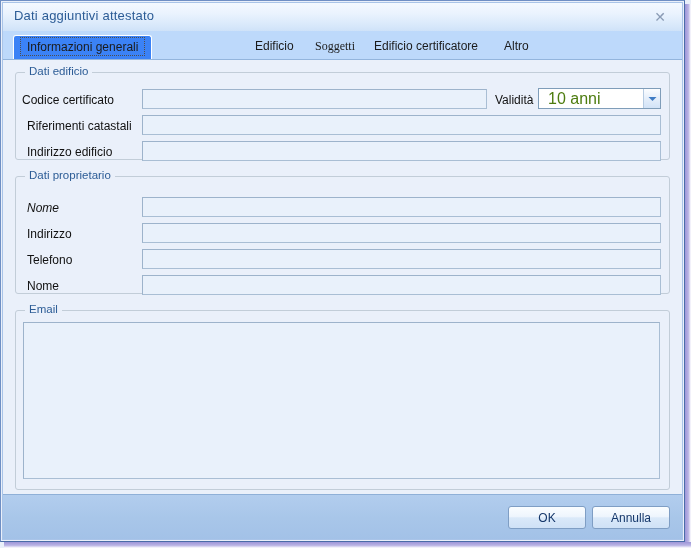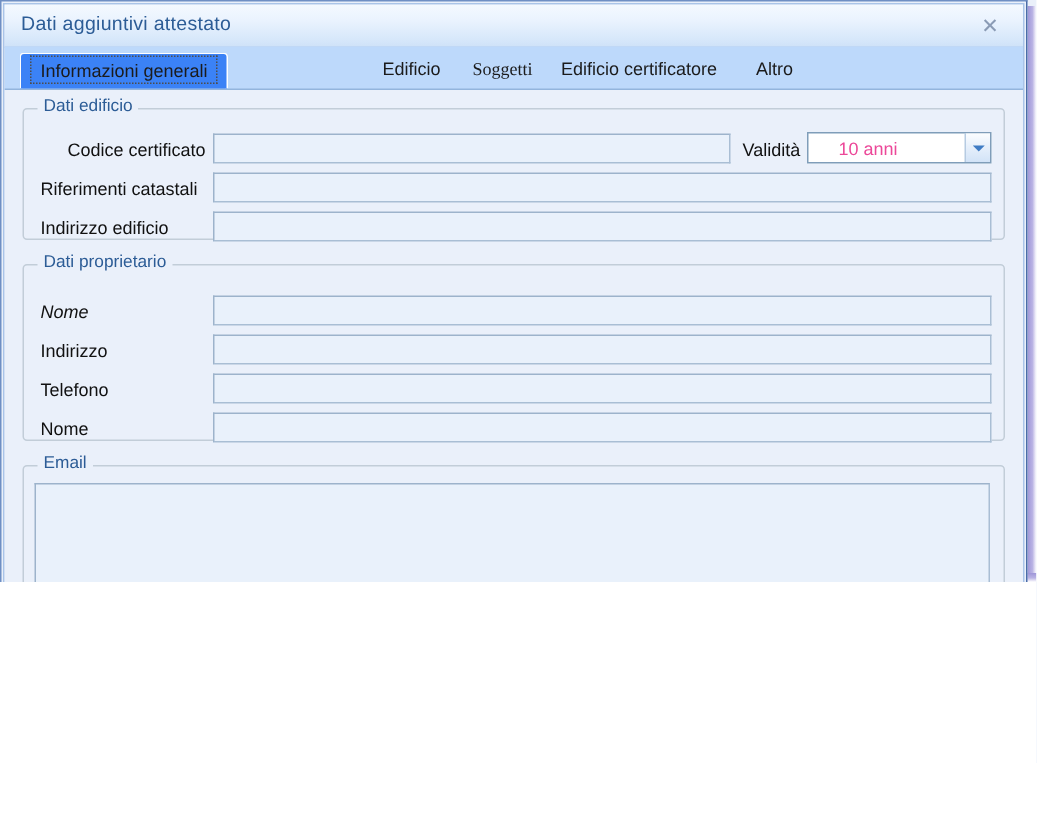--- a/index.html
+++ b/index.html
@@ -9,21 +9,21 @@
   }
   body {
     font-family: "Liberation Sans", sans-serif;
     -webkit-font-smoothing: none;
   }
 
   
   #window {
     position: relative;
     width: 691px;
-    height: 388px;
+    height: 548px;
     box-sizing: border-box;
     background: #eaf0fa;
     overflow: hidden;
   }
 
   
   .shadow-right {
     position: absolute;
     top: 4px;
     right: 0;
@@ -194,23 +194,23 @@
   #combo-validita {
     position: absolute;
     box-sizing: border-box;
     background: #ffffff;
     border: 1px solid #7f9db9;
     display: flex;
     align-items: center;
   }
   #combo-validita .combo-value {
     flex: 1;
-    font-size: 12px;
-    color: #ec4899;
-    padding-left: 20px;
+    font-size: 16px;
+    color: #4d7c0f;
+    padding-left: 9px;
     white-space: nowrap;
     overflow: hidden;
   }
   #combo-validita .combo-arrow {
     width: 17px;
     height: 100%;
     box-sizing: border-box;
     background: linear-gradient(to bottom, #fbfdff 0%, #e7f0fb 45%, #d2e3f7 100%);
     border-left: 1px solid #b6cbe2;
     display: flex;
@@ -303,21 +303,21 @@
         <span>Altro</span>
       </div>
     </div>
 
     <div id="content">
 
       <div class="groupbox" style="left:12px; top:12px; width:653px; height:86px;">
         <span class="legend">Dati edificio</span>
       </div>
 
-      <div class="field-label" style="left:42px; top:33px;text-align:center;">Codice certificato</div>
+      <div class="field-label" style="left:19px; top:33px;text-align:center;">Codice certificato</div>
       <input class="textbox" style="left: 139px; top: 29px; width: 345px; height: 20px;" type="text" placeholder="" value="">
 
       <div class="field-label" style="left:492px; top:33px;">Validità</div>
       <div id="combo-validita" style="left:535px; top:28px; width:123px; height:21px;">
         <span class="combo-value">10 anni</span>
         <span class="combo-arrow">
           <svg width="9" height="6" viewBox="0 0 9 6" aria-hidden="true">
             <path d="M0.5 1 L4.5 5 L8.5 1 Z" fill="#3f7cc4"></path>
           </svg>
         </span>

